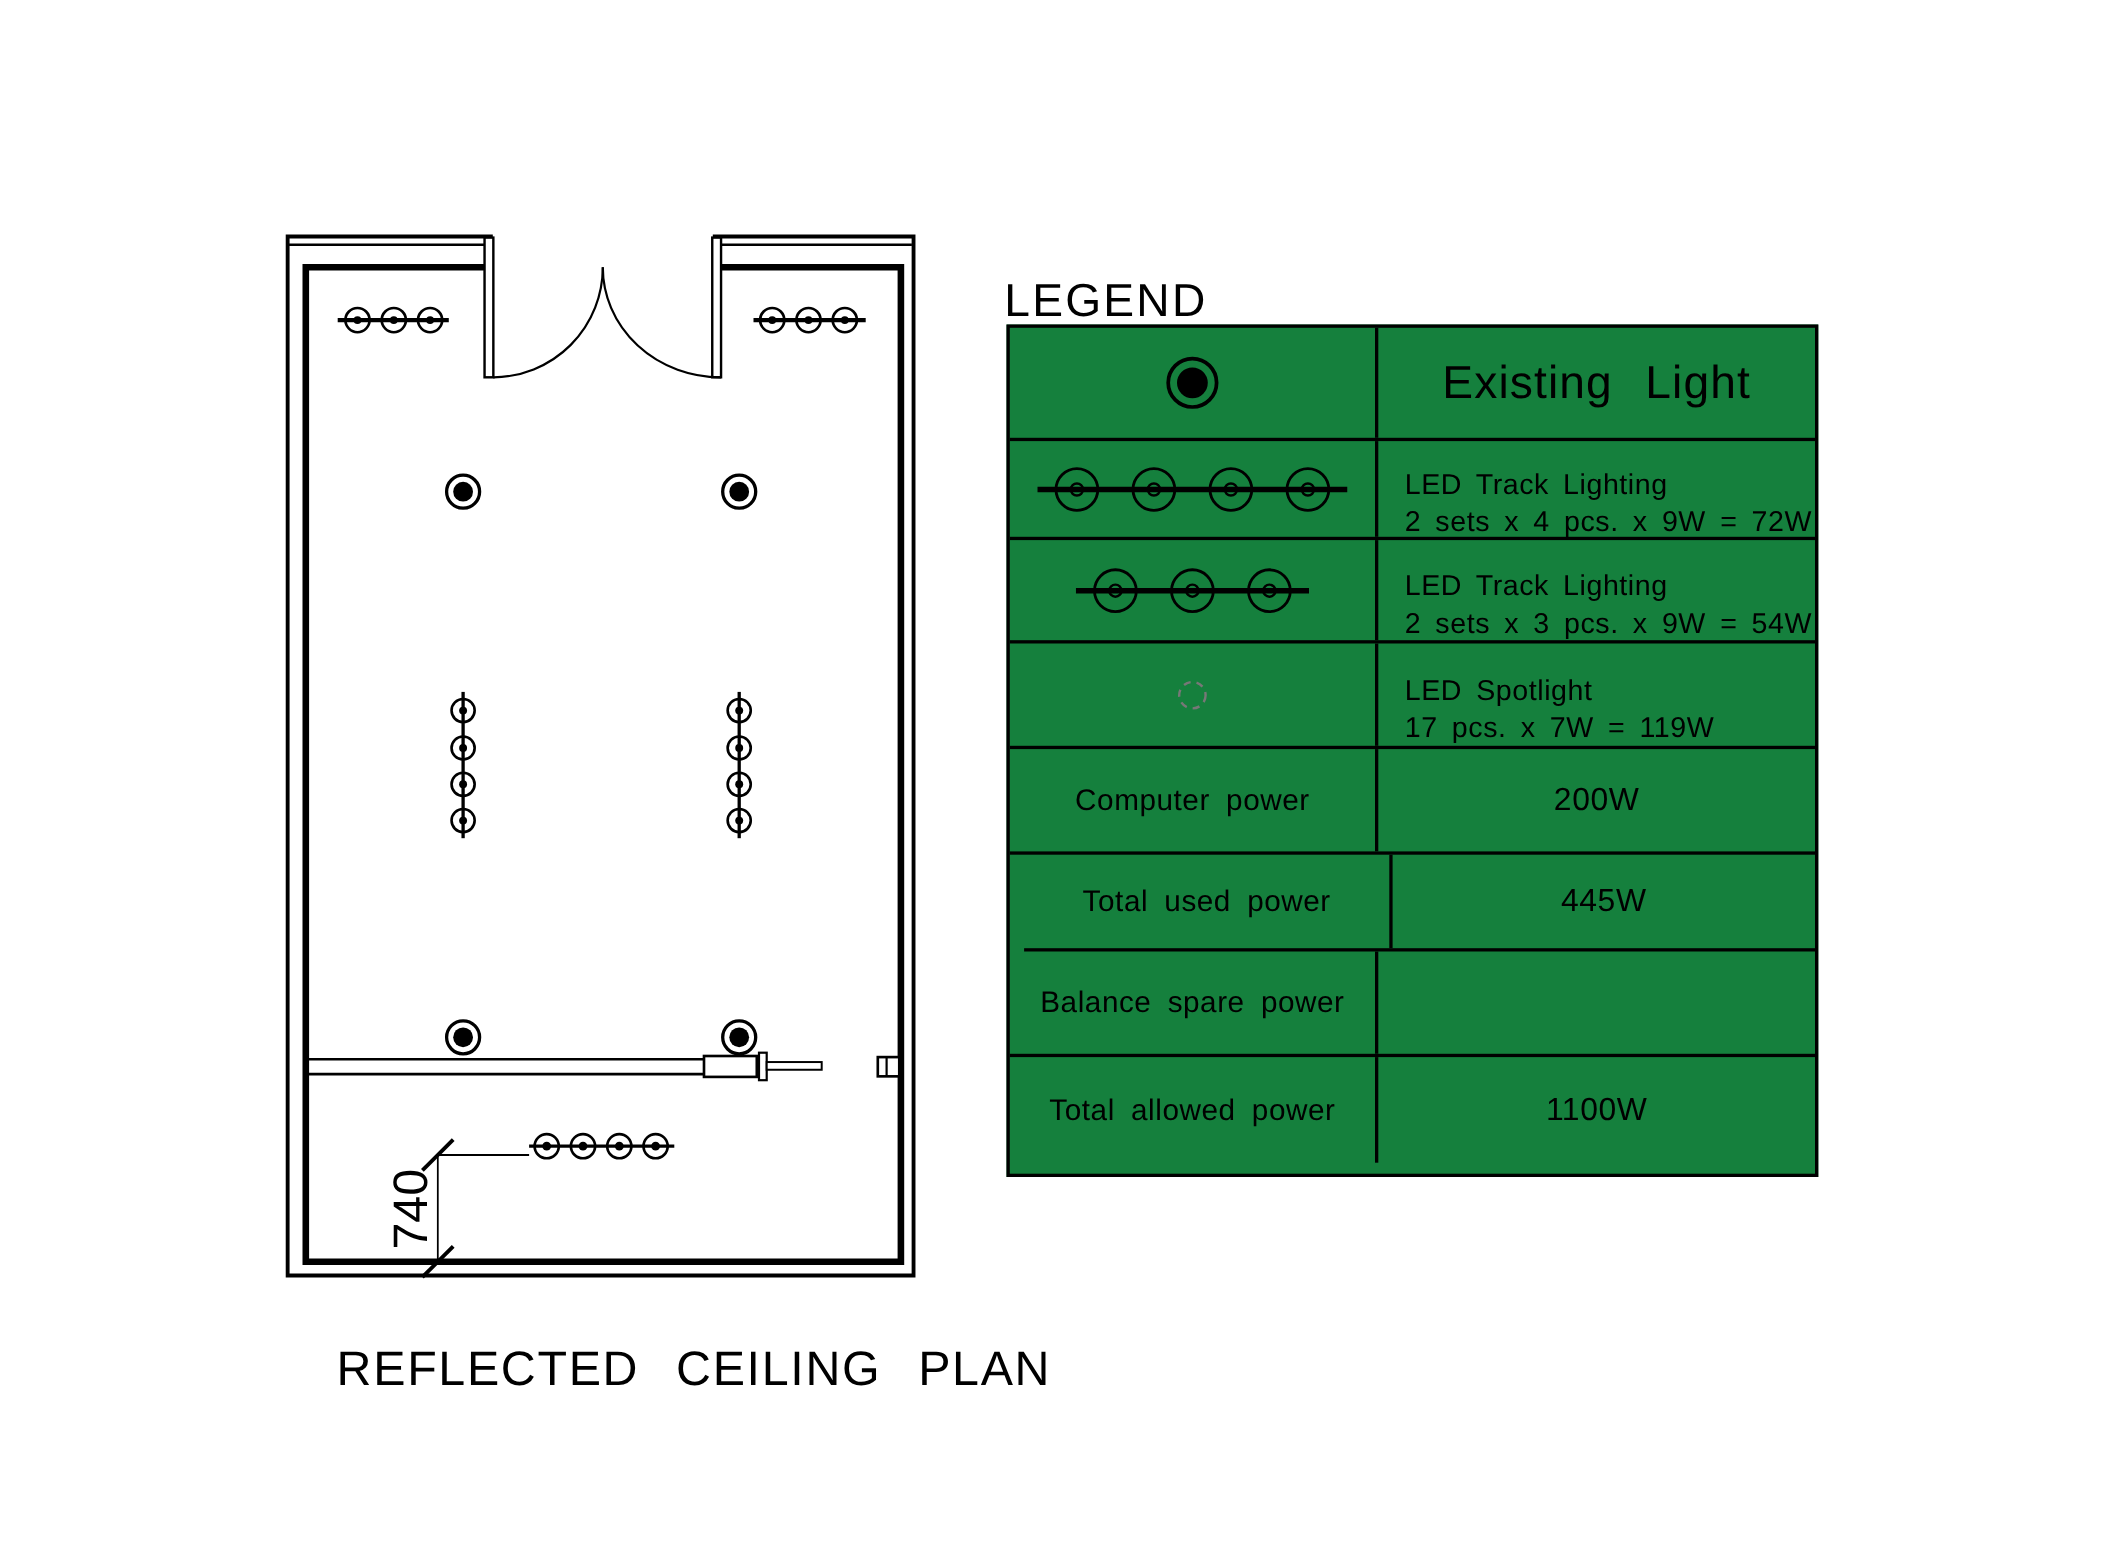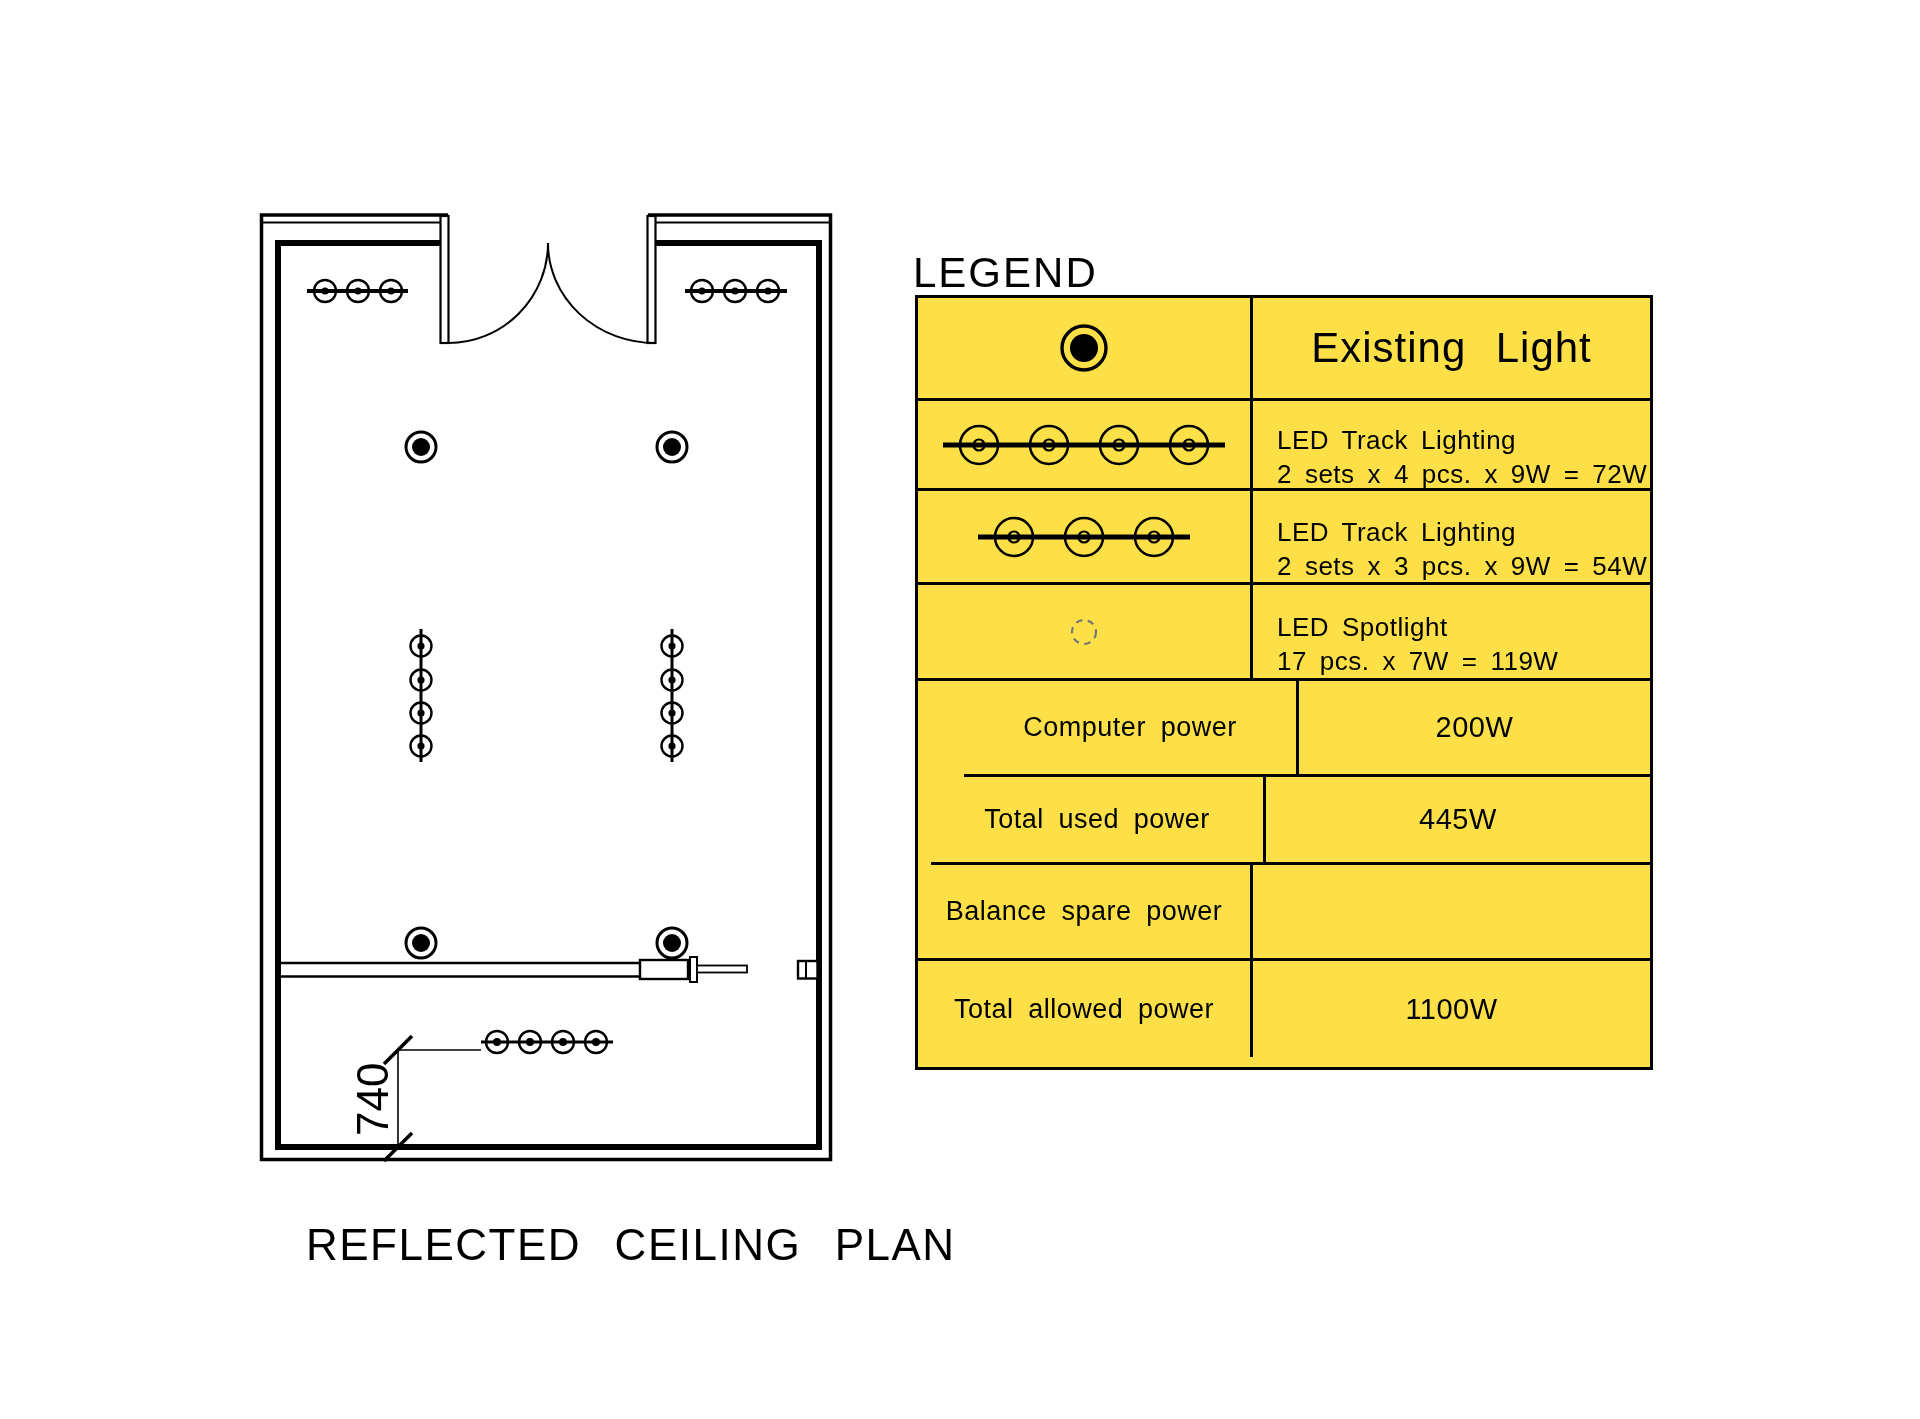--- a/index.html
+++ b/index.html
@@ -14,21 +14,21 @@
   .legend-title{
     position:absolute;left:913px;top:252px;font-size:42px;line-height:42px;
     letter-spacing:2px;
   }
   .plan-title{
     position:absolute;left:306px;top:1222px;font-size:44px;line-height:46px;
   }
   .legend-table{
     position:absolute;left:915px;top:295px;width:738px;height:775px;
     border:3px solid var(--color-line,#000);box-sizing:border-box;
-    display:flex;flex-direction:column;background:#fde047;
+    display:flex;flex-direction:column;background:#15803d;
   }
   .trow{display:flex;box-sizing:border-box;border-bottom:3px solid var(--color-line,#000);flex:0 0 auto;}
   .trow:last-child{border-bottom:none;}
   .cell{box-sizing:border-box;display:flex;align-items:center;justify-content:center;}
   .cell.sym{width:335px;border-right:3px solid var(--color-line,#000);flex:0 0 auto;}
   .cell.txt{flex:1 1 auto;}
   .cell.txt.spec{flex-direction:column;align-items:flex-start;justify-content:center;padding-left:24px;margin-top:24px;}
   .spec-line{font-size:26px;line-height:34px;letter-spacing:.5px;word-spacing:.2em;white-space:nowrap;}
   .head-label{font-size:42px;letter-spacing:1px;word-spacing:.4em;white-space:nowrap;}
   .row-label{font-size:27px;letter-spacing:.5px;word-spacing:.25em;white-space:nowrap;}
@@ -210,21 +210,21 @@
         <svg width="40" height="40" viewBox="0 0 40 40">
           <circle class="dashed-circle" cx="20" cy="20" r="12" fill="none" stroke-width="2.2" stroke-dasharray="6.5 5.5"></circle>
         </svg>
       </div>
       <div class="cell txt spec">
         <span class="spec-line">LED Spotlight</span>
         <span class="spec-line">17 pcs. x 7W = 119W</span>
       </div>
     </div>
 
-    <div class="trow" style="height:96px;margin-left:46px;">
+    <div class="trow" style="height:96px;">
       <div class="cell sym">
         <span class="row-label">Computer power</span>
       </div>
       <div class="cell txt">
         <span class="row-value">200W</span>
       </div>
     </div>
 
     <div class="trow" style="height:88px;margin-left:13px;">
       <div class="cell sym">

